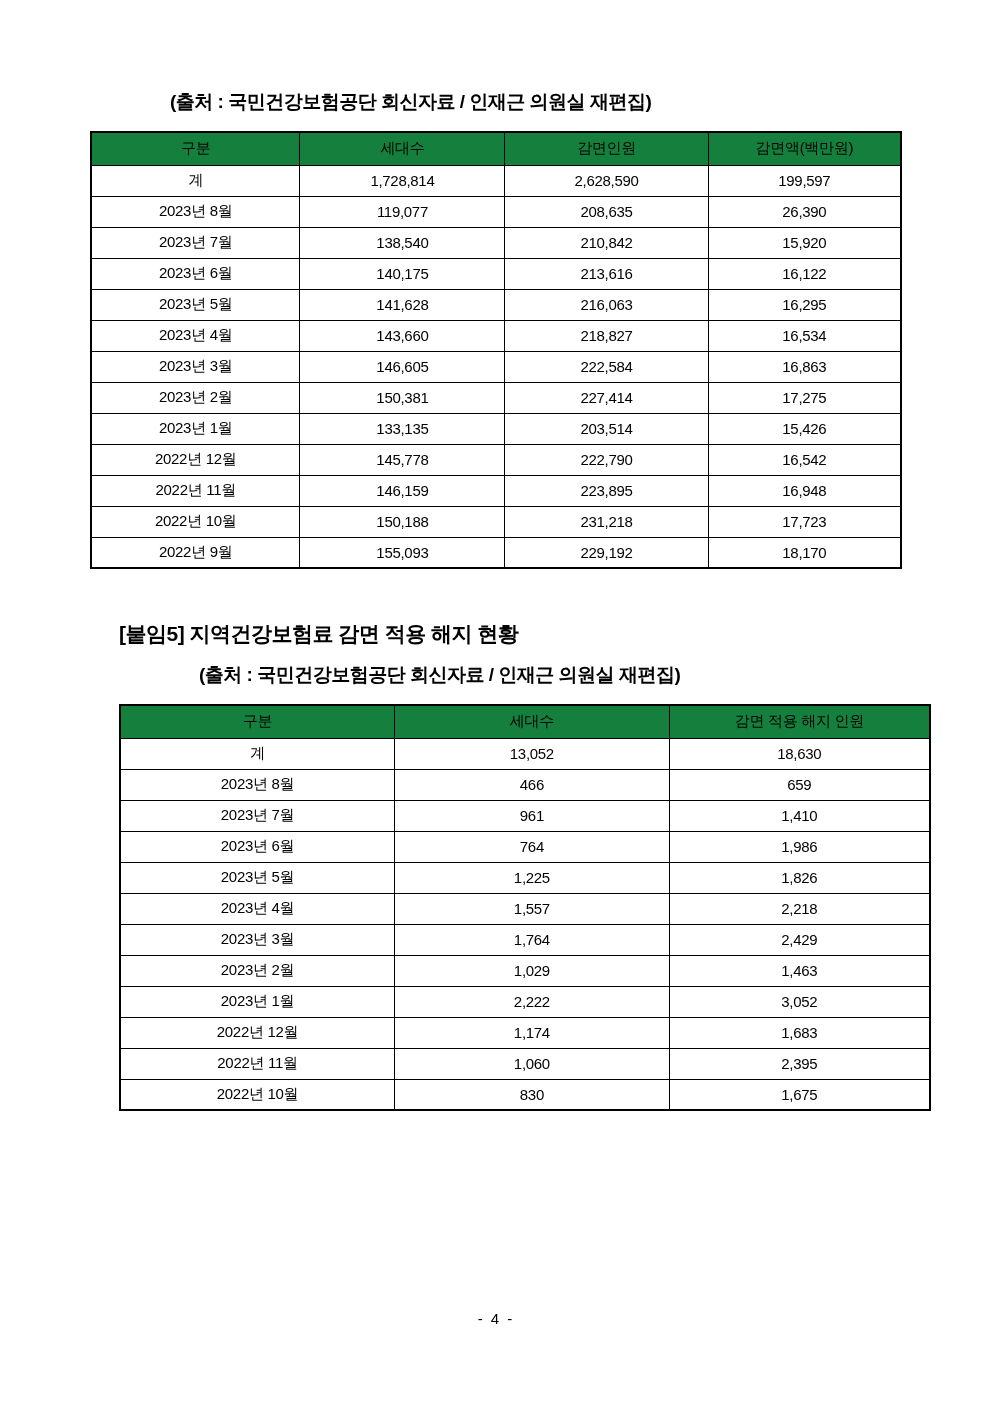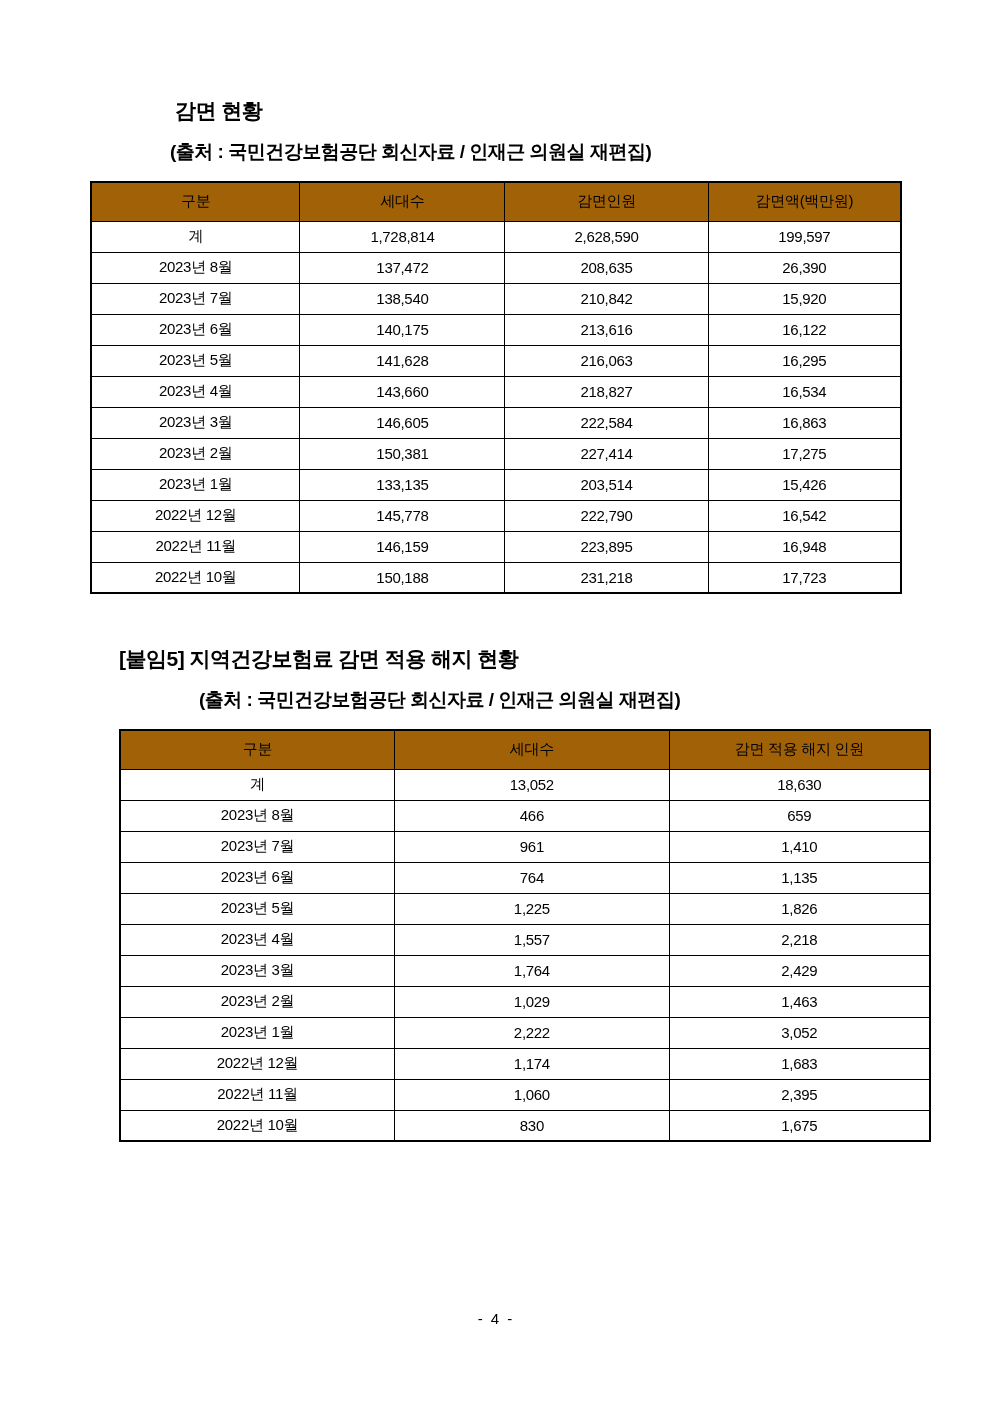--- a/index.html
+++ b/index.html
@@ -48,23 +48,23 @@
   table.data-table th, table.data-table td {
     border: 1.5px solid #000000;
     text-align: center;
     vertical-align: middle;
     font-size: 15px;
     letter-spacing: -0.3px;
     padding: 0 6px;
     overflow: hidden;
   }
   table.data-table th {
-    background: #a16207;
+    background: #15803d;
     font-weight: normal;
-    height: 39px;
+    height: 33px;
   }
   table.data-table td { height: 31px; font-weight: normal; }
   
   #table1 col.c0 { width: 25.8%; }
   #table1 col.c1 { width: 25.3%; }
   #table1 col.c2 { width: 25.1%; }
   #table1 col.c3 { width: 23.8%; }
   #table2 col.c0 { width: 33.9%; }
   #table2 col.c1 { width: 33.9%; }
   #table2 col.c2 { width: 32.2%; }
@@ -81,21 +81,20 @@
     letter-spacing: 2px;
     color: #000000;
   }
 </style>
 </head>
 <body>
 
 <div class="page">
 
   <div class="section1">
-    <div class="title-line2">감면 현황</div>
     <div class="source-line">(출처 : 국민건강보험공단 회신자료 / 인재근 의원실 재편집)</div>
 
     <table class="data-table" id="table1" data-table="section1.table">
       <colgroup>
         <col class="c0">
           <col class="c1">
           <col class="c2">
           <col class="c3">
       </colgroup>
       <thead>
@@ -108,21 +107,21 @@
       </thead>
       <tbody>
           <tr>
             <td>계</td>
             <td>1,728,814</td>
             <td>2,628,590</td>
             <td>199,597</td>
           </tr>
           <tr>
             <td>2023년 8월</td>
-            <td>137,472</td>
+            <td>119,077</td>
             <td>208,635</td>
             <td>26,390</td>
           </tr>
           <tr>
             <td>2023년 7월</td>
             <td>138,540</td>
             <td>210,842</td>
             <td>15,920</td>
           </tr>
           <tr>
@@ -171,20 +170,26 @@
             <td>2022년 11월</td>
             <td>146,159</td>
             <td>223,895</td>
             <td>16,948</td>
           </tr>
           <tr>
             <td>2022년 10월</td>
             <td>150,188</td>
             <td>231,218</td>
             <td>17,723</td>
+          </tr>
+          <tr>
+            <td>2022년 9월</td>
+            <td>155,093</td>
+            <td>229,192</td>
+            <td>18,170</td>
           </tr>
         </tbody>
     </table>
   </div>
 
   <div class="section2">
     <div class="title-line1">
       <span>[붙임5]</span>
       <span>지역건강보험료 감면 적용 해지 현황</span>
     </div>
@@ -215,21 +220,21 @@
             <td>659</td>
           </tr>
           <tr>
             <td>2023년 7월</td>
             <td>961</td>
             <td>1,410</td>
           </tr>
           <tr>
             <td>2023년 6월</td>
             <td>764</td>
-            <td>1,135</td>
+            <td>1,986</td>
           </tr>
           <tr>
             <td>2023년 5월</td>
             <td>1,225</td>
             <td>1,826</td>
           </tr>
           <tr>
             <td>2023년 4월</td>
             <td>1,557</td>
             <td>2,218</td>

